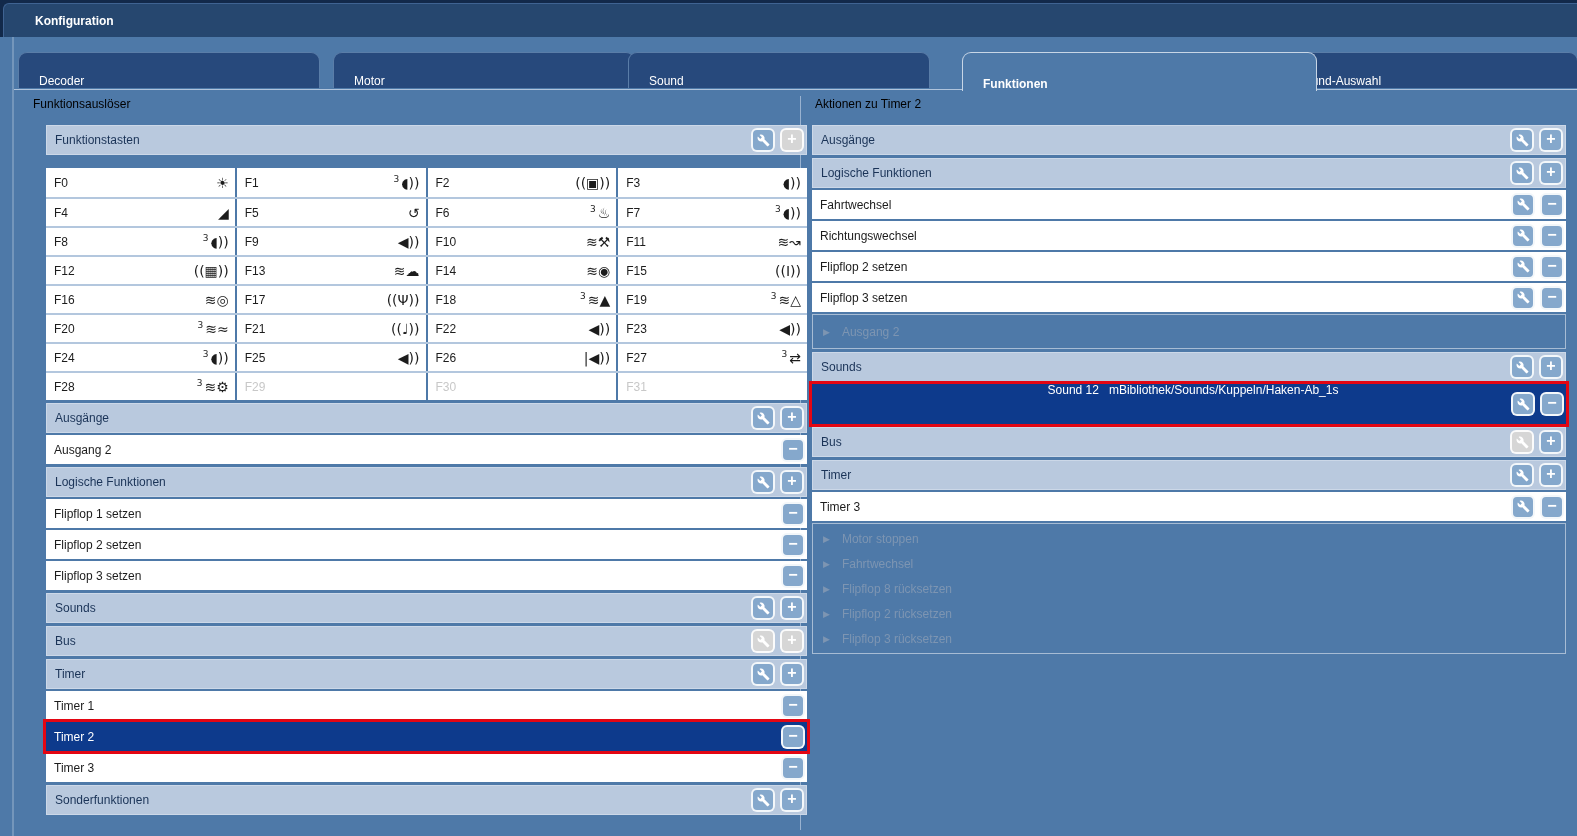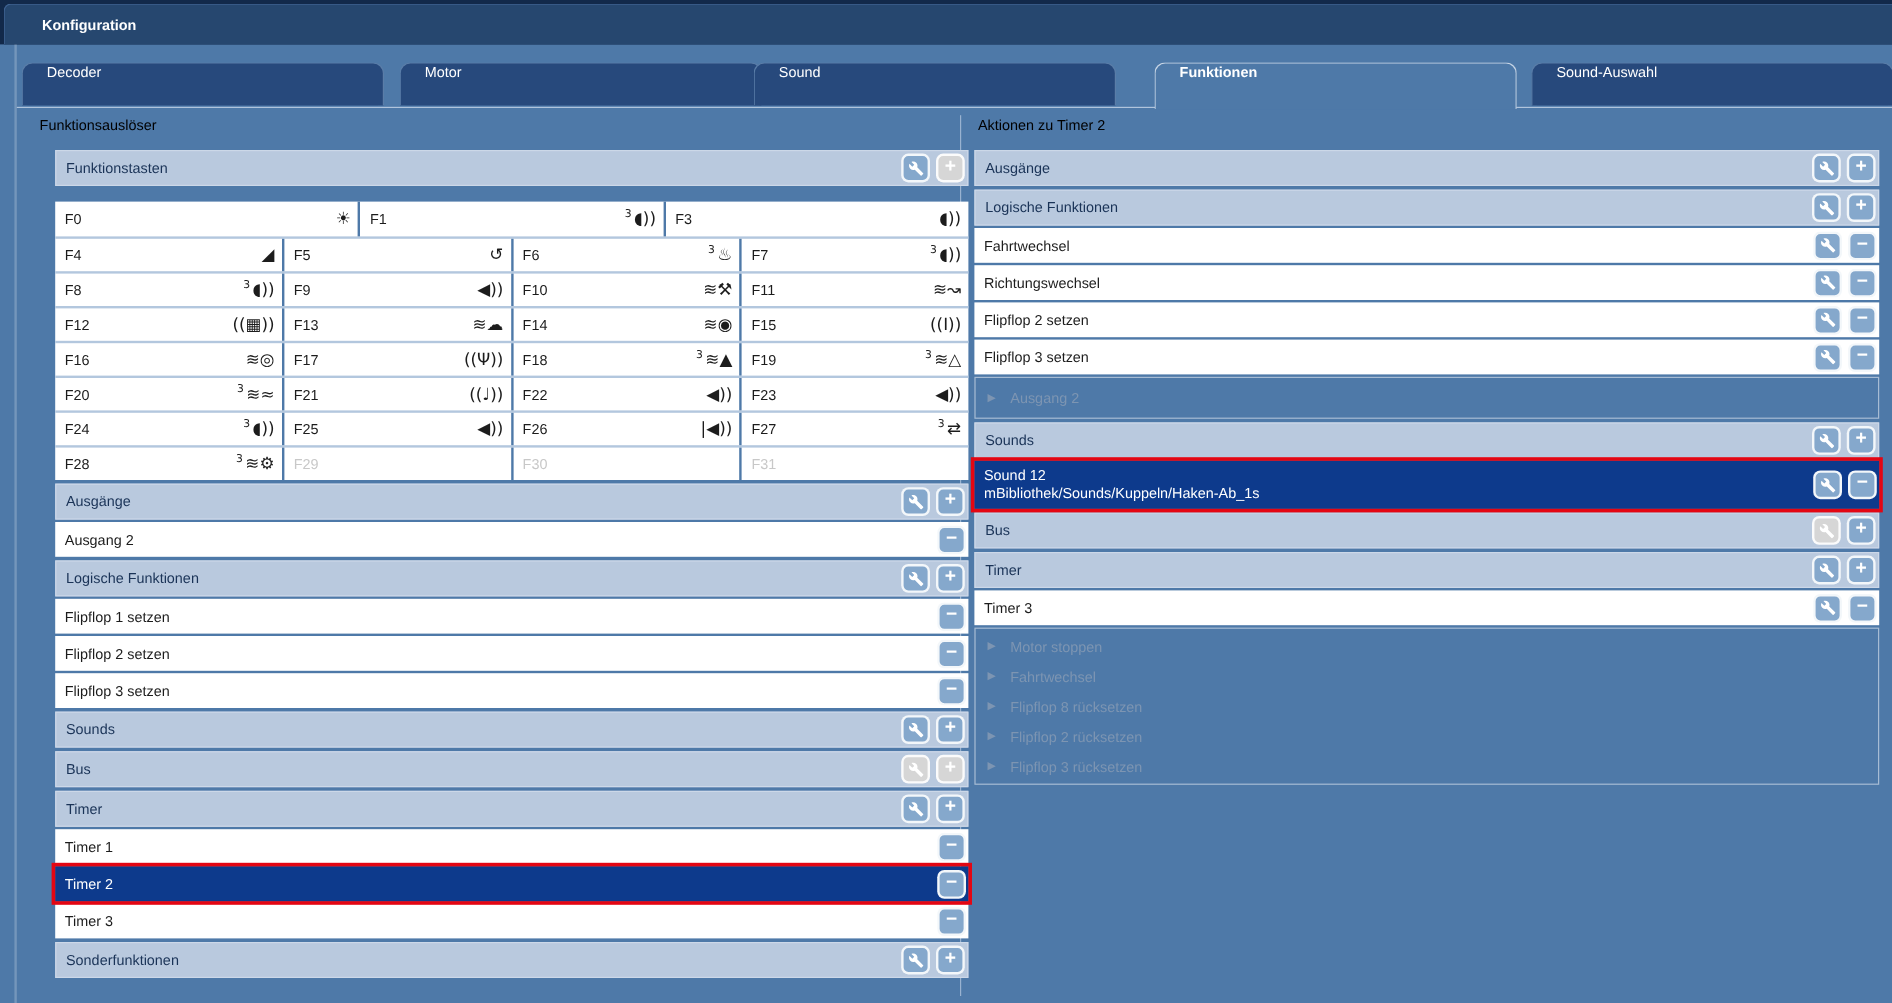--- a/index.html
+++ b/index.html
@@ -17,21 +17,21 @@
   .titlebar{position:absolute;top:3px;left:3px;right:0;height:34px;background:var(--titlebar);
     border-radius:6px 0 0 0;border-top:1px solid #3f6392;border-left:1px solid #3f6392;
     display:flex;align-items:center;padding-left:31px;color:#fff;font-weight:bold;}
 
   .win-edge{position:absolute;top:37px;left:12px;bottom:0;width:2px;background:rgba(255,255,255,0.22);}
 
   .tabs{position:absolute;top:52px;left:14px;right:0;height:38px;}
   .tabline{position:absolute;top:89px;left:14px;right:0;height:1px;background:rgba(210,222,238,0.75);}
   .tab{position:absolute;top:0;height:36px;background:var(--tab);color:#fff;
     border:1px solid var(--tabborder);border-bottom:none;border-radius:9px 9px 0 0;
-    display:flex;align-items:flex-start;padding-left:20px;cursor:default;}
+    display:flex;align-items:flex-end;padding-left:20px;cursor:default;}
   .tab.active{background:var(--page);border-color:var(--lightline);height:39px;z-index:2;font-weight:bold;}
 
   .divider{position:absolute;left:800px;top:96px;bottom:6px;width:1px;background:rgba(215,226,240,0.55);}
 
   .panel-title{position:absolute;top:97px;color:#000000;}
   #left-title{left:33px;} #right-title{left:815px;}
 
   .panel{position:absolute;top:125px;}
   #left-panel{left:46px;width:761px;}
   #right-panel{left:812px;width:754px;}
@@ -49,21 +49,21 @@
     padding:0;cursor:pointer;}
   .tool.disabled{background:var(--btndis);cursor:default;}
   .tool .sym{color:#fff;font-weight:bold;font-size:16px;line-height:1;position:relative;top:-1px;}
   .tool svg{width:13px;height:13px;display:block;}
 
   .row{margin-top:2px;height:29px;background:#fff;position:relative;display:flex;
     align-items:center;color:var(--rowtext);}
   .row .label{padding-left:8px;}
   .row.selected{background:var(--sel);color:#fff;}
   .row.red{outline:3px solid var(--red);z-index:3;}
-  .row.two{height:40px;flex-direction:column;align-items:flex-start;justify-content:center;gap:2px;}
+  .row.two{height:40px;align-items:flex-start;justify-content:center;gap:2px;}
   .row.two .label,.row.two .sublabel{padding-left:8px;line-height:1.1;}
 
   .subbox{margin-top:2px;border:1px solid #a7bcd4;padding:2px 0;}
   .subitem{height:25px;display:flex;align-items:center;color:var(--muted);}
   .subbox.single .subitem{height:29px;}
   .subitem .tri{font-size:9px;margin:0 12px 0 10px;font-family:"DejaVu Sans",sans-serif;}
 
   .ftable{margin-top:13px;background:#fff;}
   .frow{display:flex;height:29px;border-top:2px solid var(--rowline);}
   .frow:first-child{border-top:none;}
@@ -89,21 +89,21 @@
 <div class="tabs" id="tabs">
     <div class="tab" style="left: 4px; width: 302px;">
       <span class="tab-label">Decoder</span>
     </div>
     <div class="tab" style="left: 319px; width: 302px;">
       <span class="tab-label">Motor</span>
     </div>
     <div class="tab" style="left: 614px; width: 302px;">
       <span class="tab-label">Sound</span>
     </div>
-    <div class="tab active" style="left: 948px; width: 302px;">
+    <div class="tab active" style="left: 948px; width: 355px;">
       <span class="tab-label">Funktionen</span>
     </div>
     <div class="tab" style="left: 1262px; width: 302px;">
       <span class="tab-label">Sound-Auswahl</span>
     </div>
   </div>
 
 <div class="divider"></div>
 
 <div class="panel-title" id="left-title">Funktionsauslöser</div>
@@ -130,20 +130,26 @@
             <span class="fkey">F0</span>
             <span class="ficon">
               <span class="glyph">☀</span>
             </span>
           </div>
           <div class="fcell">
             <span class="fkey">F1</span>
             <span class="ficon">
               <span class="sup">3</span>
               <span class="glyph">◖))</span>
+            </span>
+          </div>
+          <div class="fcell">
+            <span class="fkey">F2</span>
+            <span class="ficon">
+              <span class="glyph">((▣))</span>
             </span>
           </div>
           <div class="fcell">
             <span class="fkey">F3</span>
             <span class="ficon">
               <span class="glyph">◖))</span>
             </span>
           </div>
         </div>
         <div class="frow">

